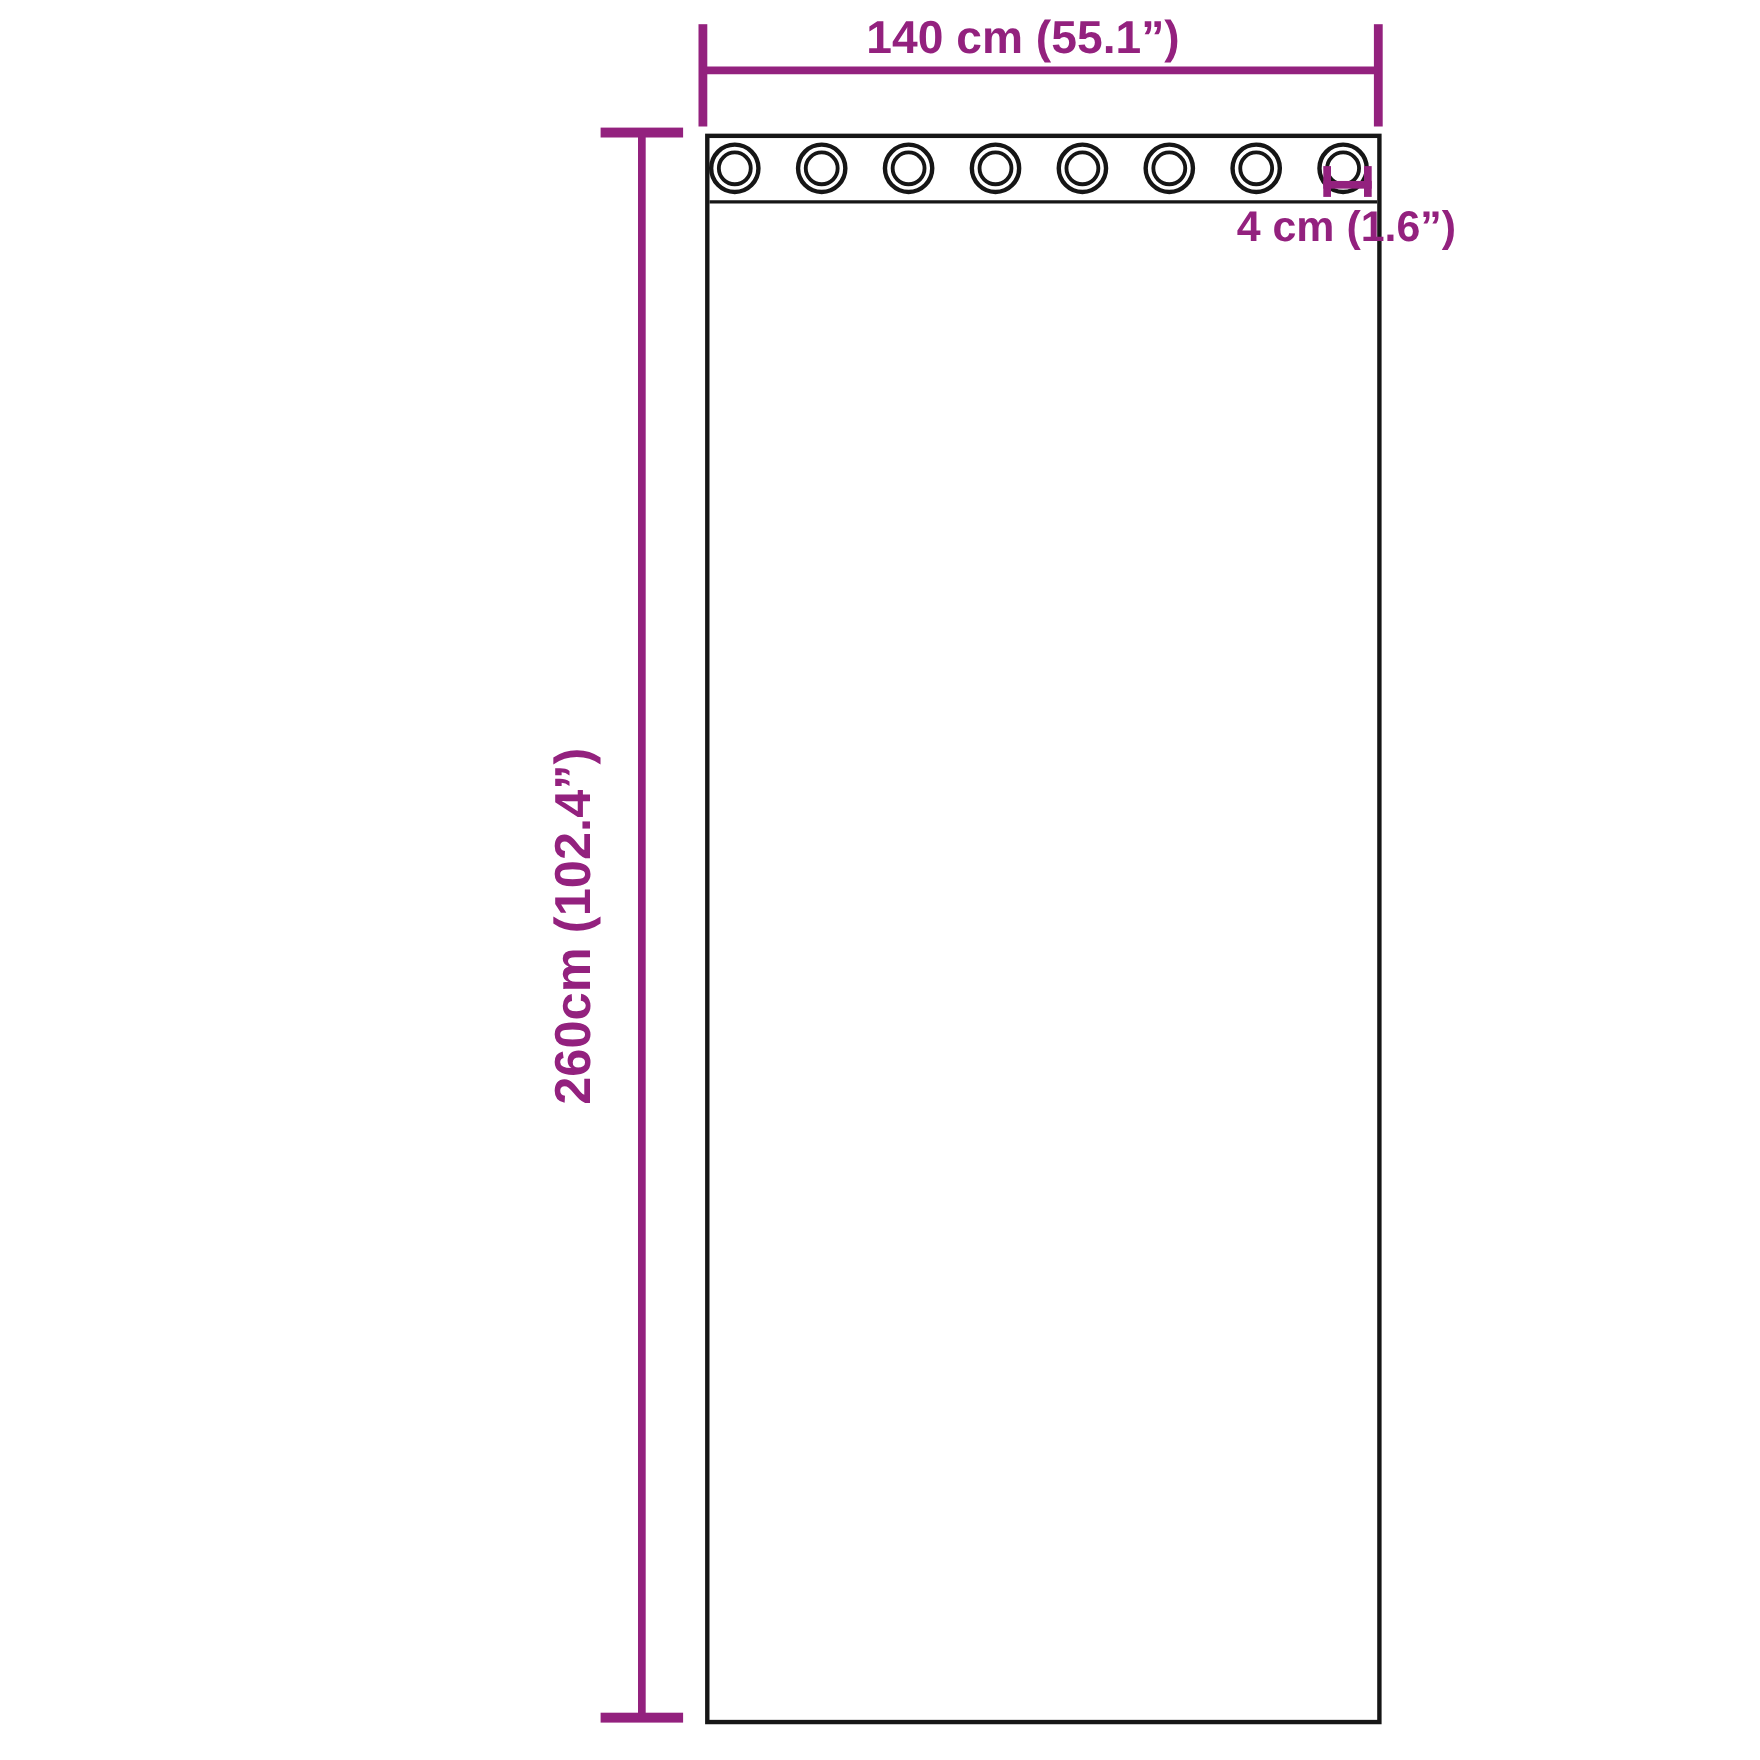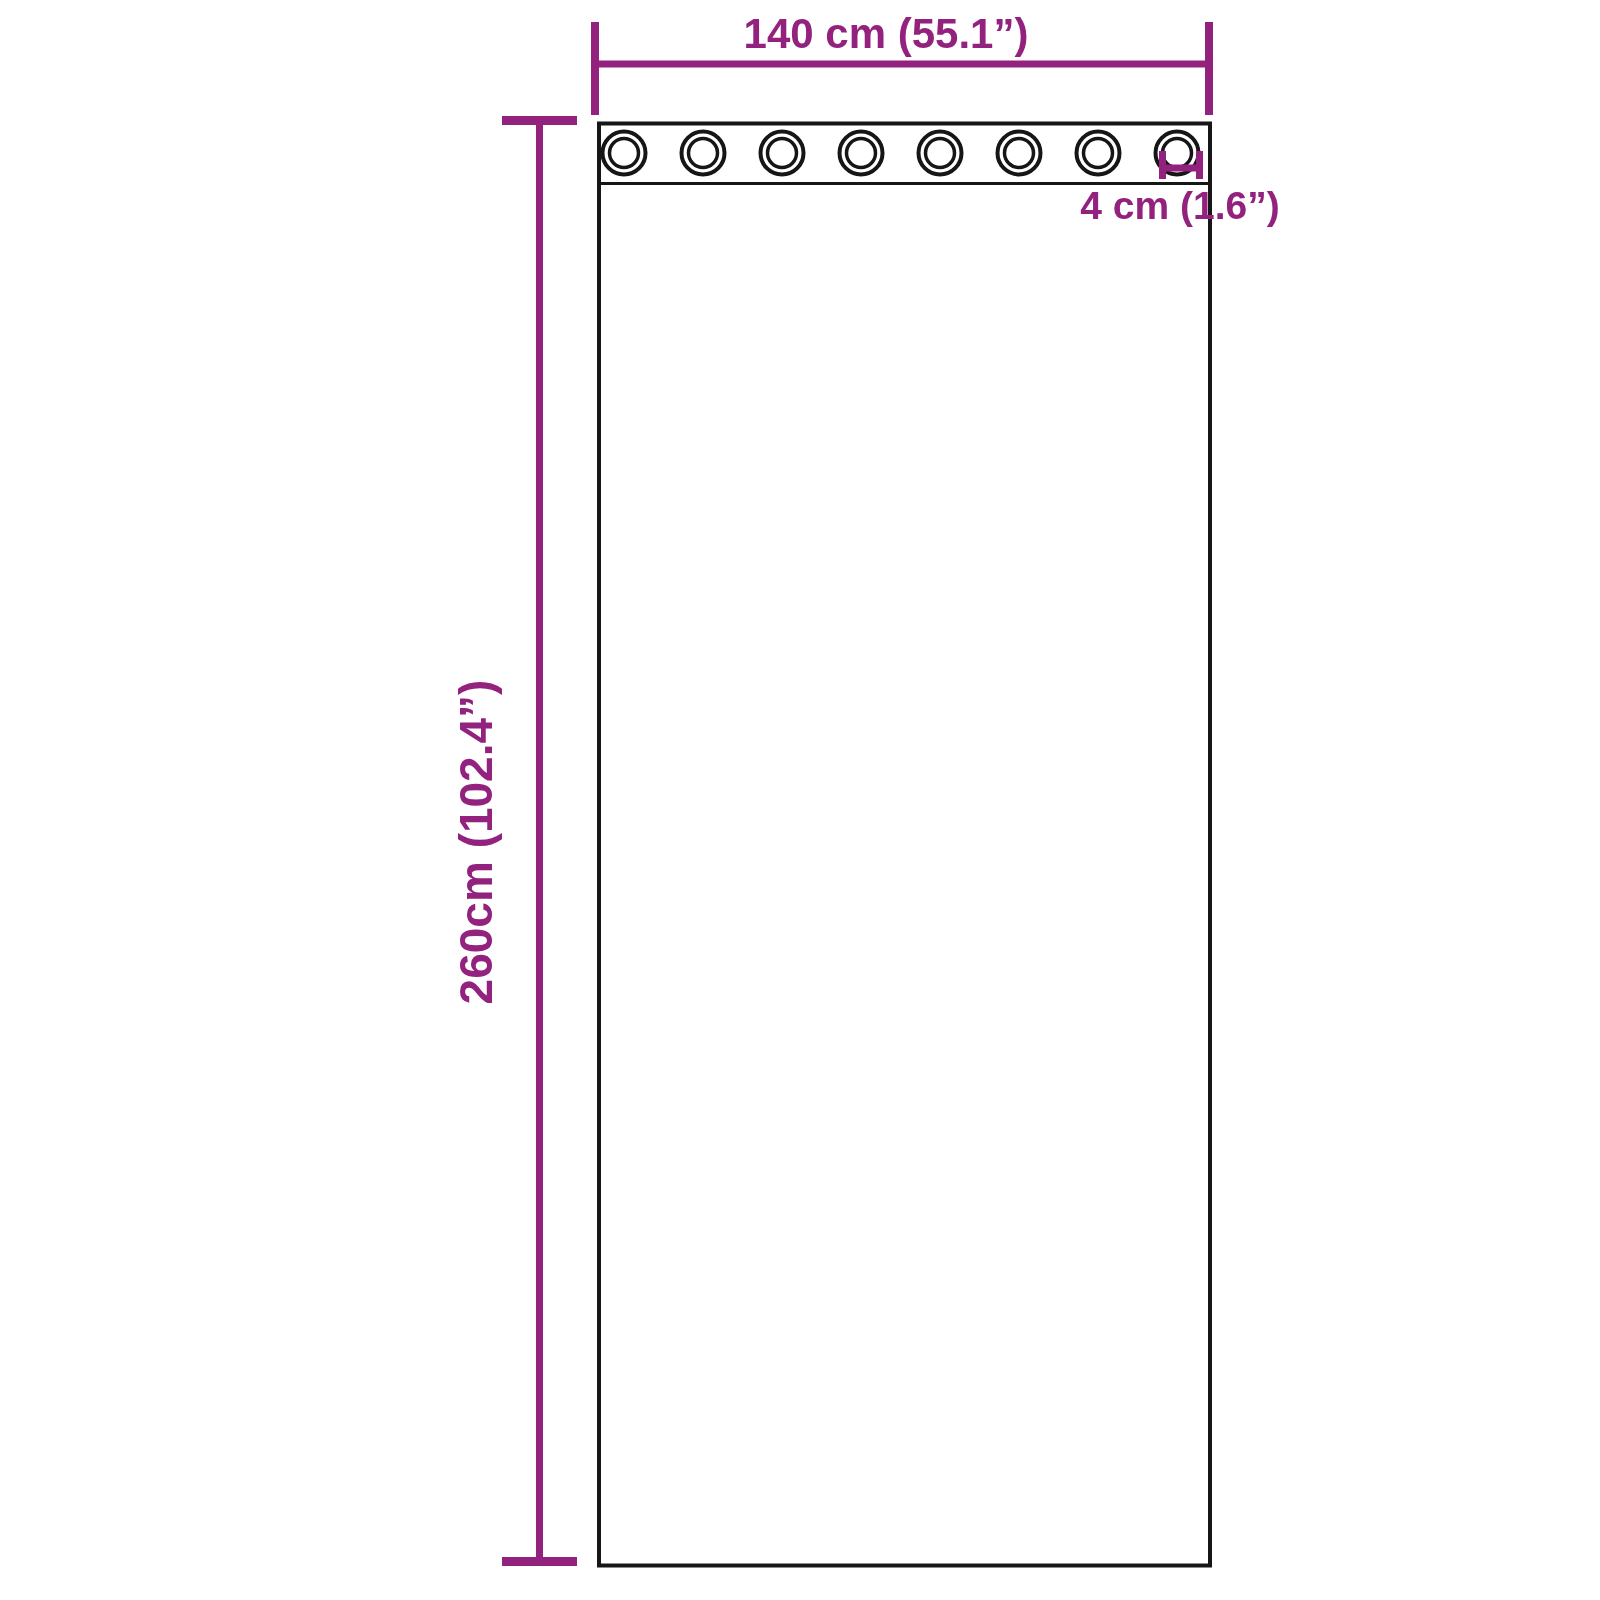--- a/index.html
+++ b/index.html
@@ -11,20 +11,21 @@
     margin:0;
     padding:0;
     background:var(--bg);
   }
   .canvas{
     position:relative;
     width:1483px;
     height:1600px;
     background:var(--bg);
     overflow:hidden;
+    margin-left:44px;
   }
   svg{display:block;}
   .outline-stroke{stroke:var(--outline);fill:none;}
   .accent-stroke{stroke:var(--accent);fill:none;}
   .accent-fill{fill:var(--accent);stroke:none;}
   .dim-label{
     font-family:"Liberation Sans","DejaVu Sans",sans-serif;
     font-weight:bold;
     fill:var(--accent);
   }

